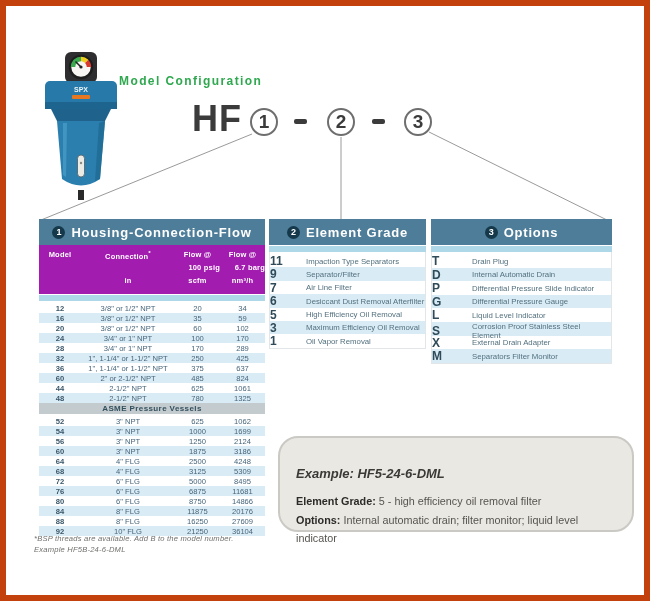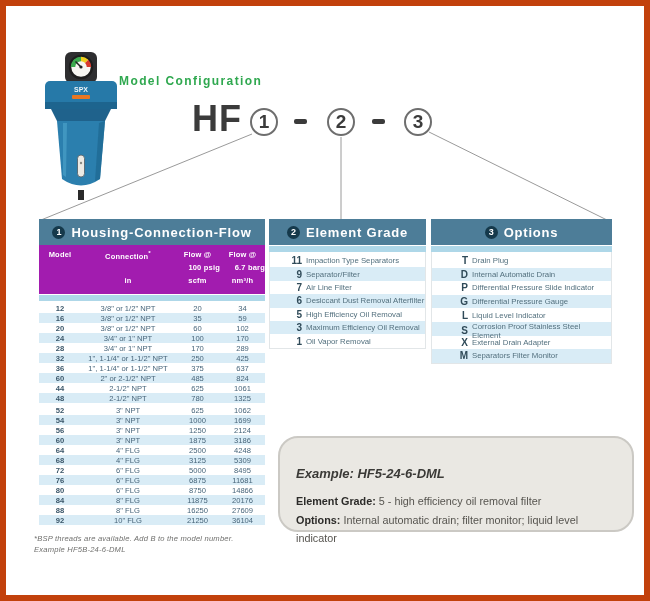--- a/index.html
+++ b/index.html
@@ -41,21 +41,21 @@
   #housing-table .c-model{font-weight:bold;color:#3a5669;}
   #asme-band{height:11px;background:#c4cbce;color:#32505e;font-weight:bold;font-size:8px;
     display:flex;align-items:center;justify-content:center;letter-spacing:0.4px;}
 
   
   #grade-table{left:263px;top:213px;width:157px;}
   #options-table{left:425px;top:213px;width:181px;}
   #grade-table .rows,#options-table .rows{border:1px solid #e2e6e8;border-top:none;padding-top:2px;}
   #grade-table .trow{grid-template-columns:32px 1fr;height:13.4px;}
   #options-table .trow{grid-template-columns:36px 1fr;height:13.6px;}
-  .c-key{font-size:10px;font-weight:bold;color:#2f4a58;text-align:right;}
+  .c-key{font-size:12px;font-weight:bold;color:#2f4a58;text-align:left;}
   .c-desc{font-size:7.8px;color:#53707e;text-align:left;padding-left:4px;}
 
   
   #footnote{position:absolute;left:28px;top:528px;font-size:7.6px;font-style:italic;color:#6f6f6d;line-height:10.5px;letter-spacing:0.2px;}
 
   
   #example-box{position:absolute;left:272px;top:430px;width:356px;height:96px;background:#eae8e3;
     border:2px solid #cbc9c4;border-radius:20px;box-sizing:border-box;padding:28px 16px;}
   #example-title{font-size:13px;font-weight:bold;font-style:italic;color:#3b3a37;}
   #example-lines{margin-top:11px;}
@@ -178,20 +178,21 @@
           <span class="c-num">625</span>
           <span class="c-num">1061</span>
         </div>
         <div class="trow alt">
           <span class="c-model">48</span>
           <span class="c-conn">2-1/2" NPT</span>
           <span class="c-num">780</span>
           <span class="c-num">1325</span>
         </div>
       </div>
+    <div id="asme-band">ASME Pressure Vessels</div>
     <div class="rows">
         <div class="trow">
           <span class="c-model">52</span>
           <span class="c-conn">3" NPT</span>
           <span class="c-num">625</span>
           <span class="c-num">1062</span>
         </div>
         <div class="trow alt">
           <span class="c-model">54</span>
           <span class="c-conn">3" NPT</span>

